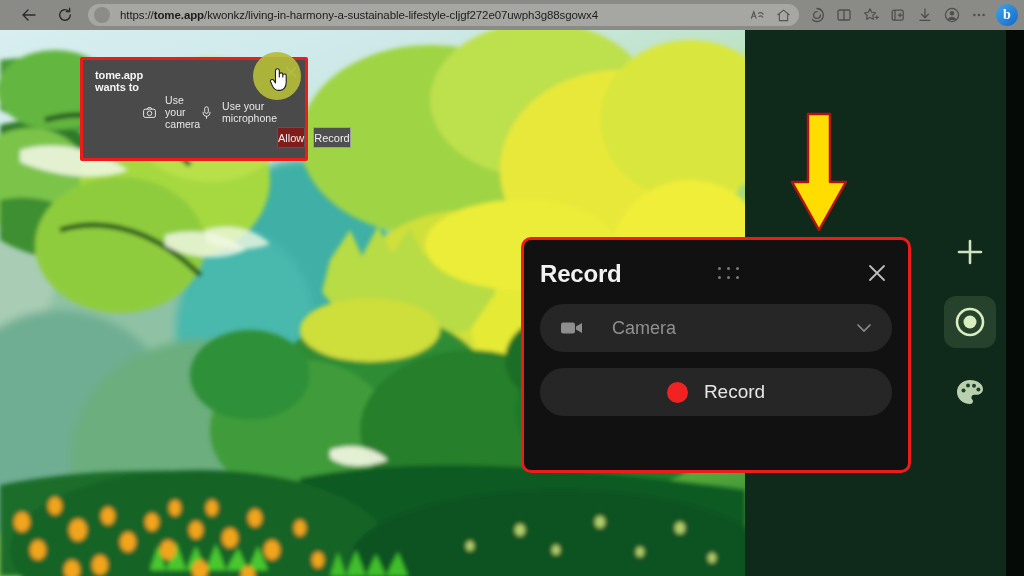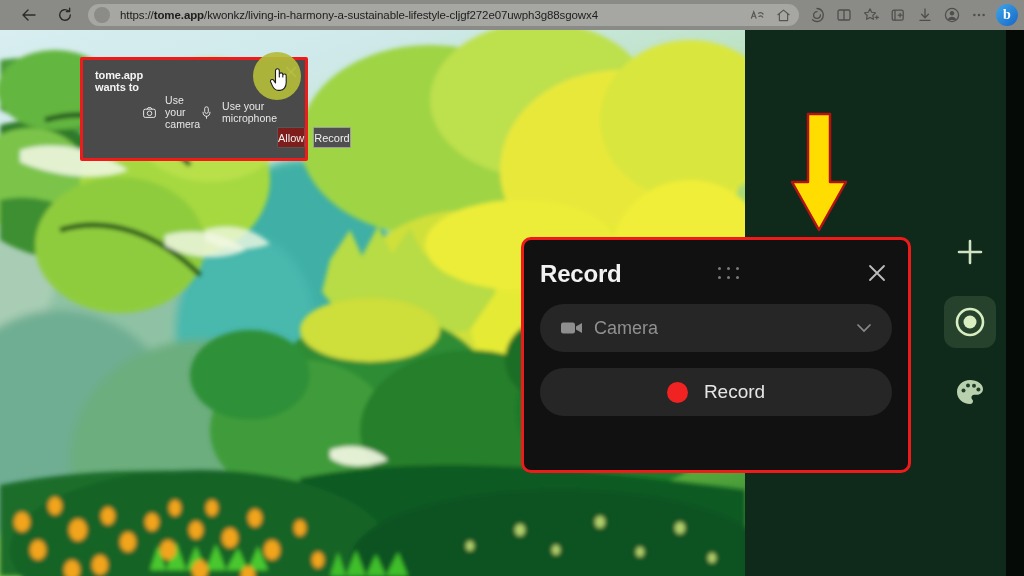--- a/index.html
+++ b/index.html
@@ -178,21 +178,21 @@
     padding: 0 18px 0 20px;
     position: relative;
     flex: 0 0 auto;
   }
   .select-row .sel-icon {
     width: 24px; height: 20px;
     display: flex; align-items: center; justify-content: center;
     color: #8e8e8e; flex: 0 0 auto;
   }
   .select-row .sel-label {
-    margin-left: 10px;
+    margin-left: 28px;
     font-size: 18px; color: #909090;
   }
   .select-row .chev {
     position: absolute; right: 20px; top: 50%;
     transform: translateY(-50%);
     color: #8a8a8a;
   }
   #record-action {
     margin-top: 16px;
     height: 48px;

